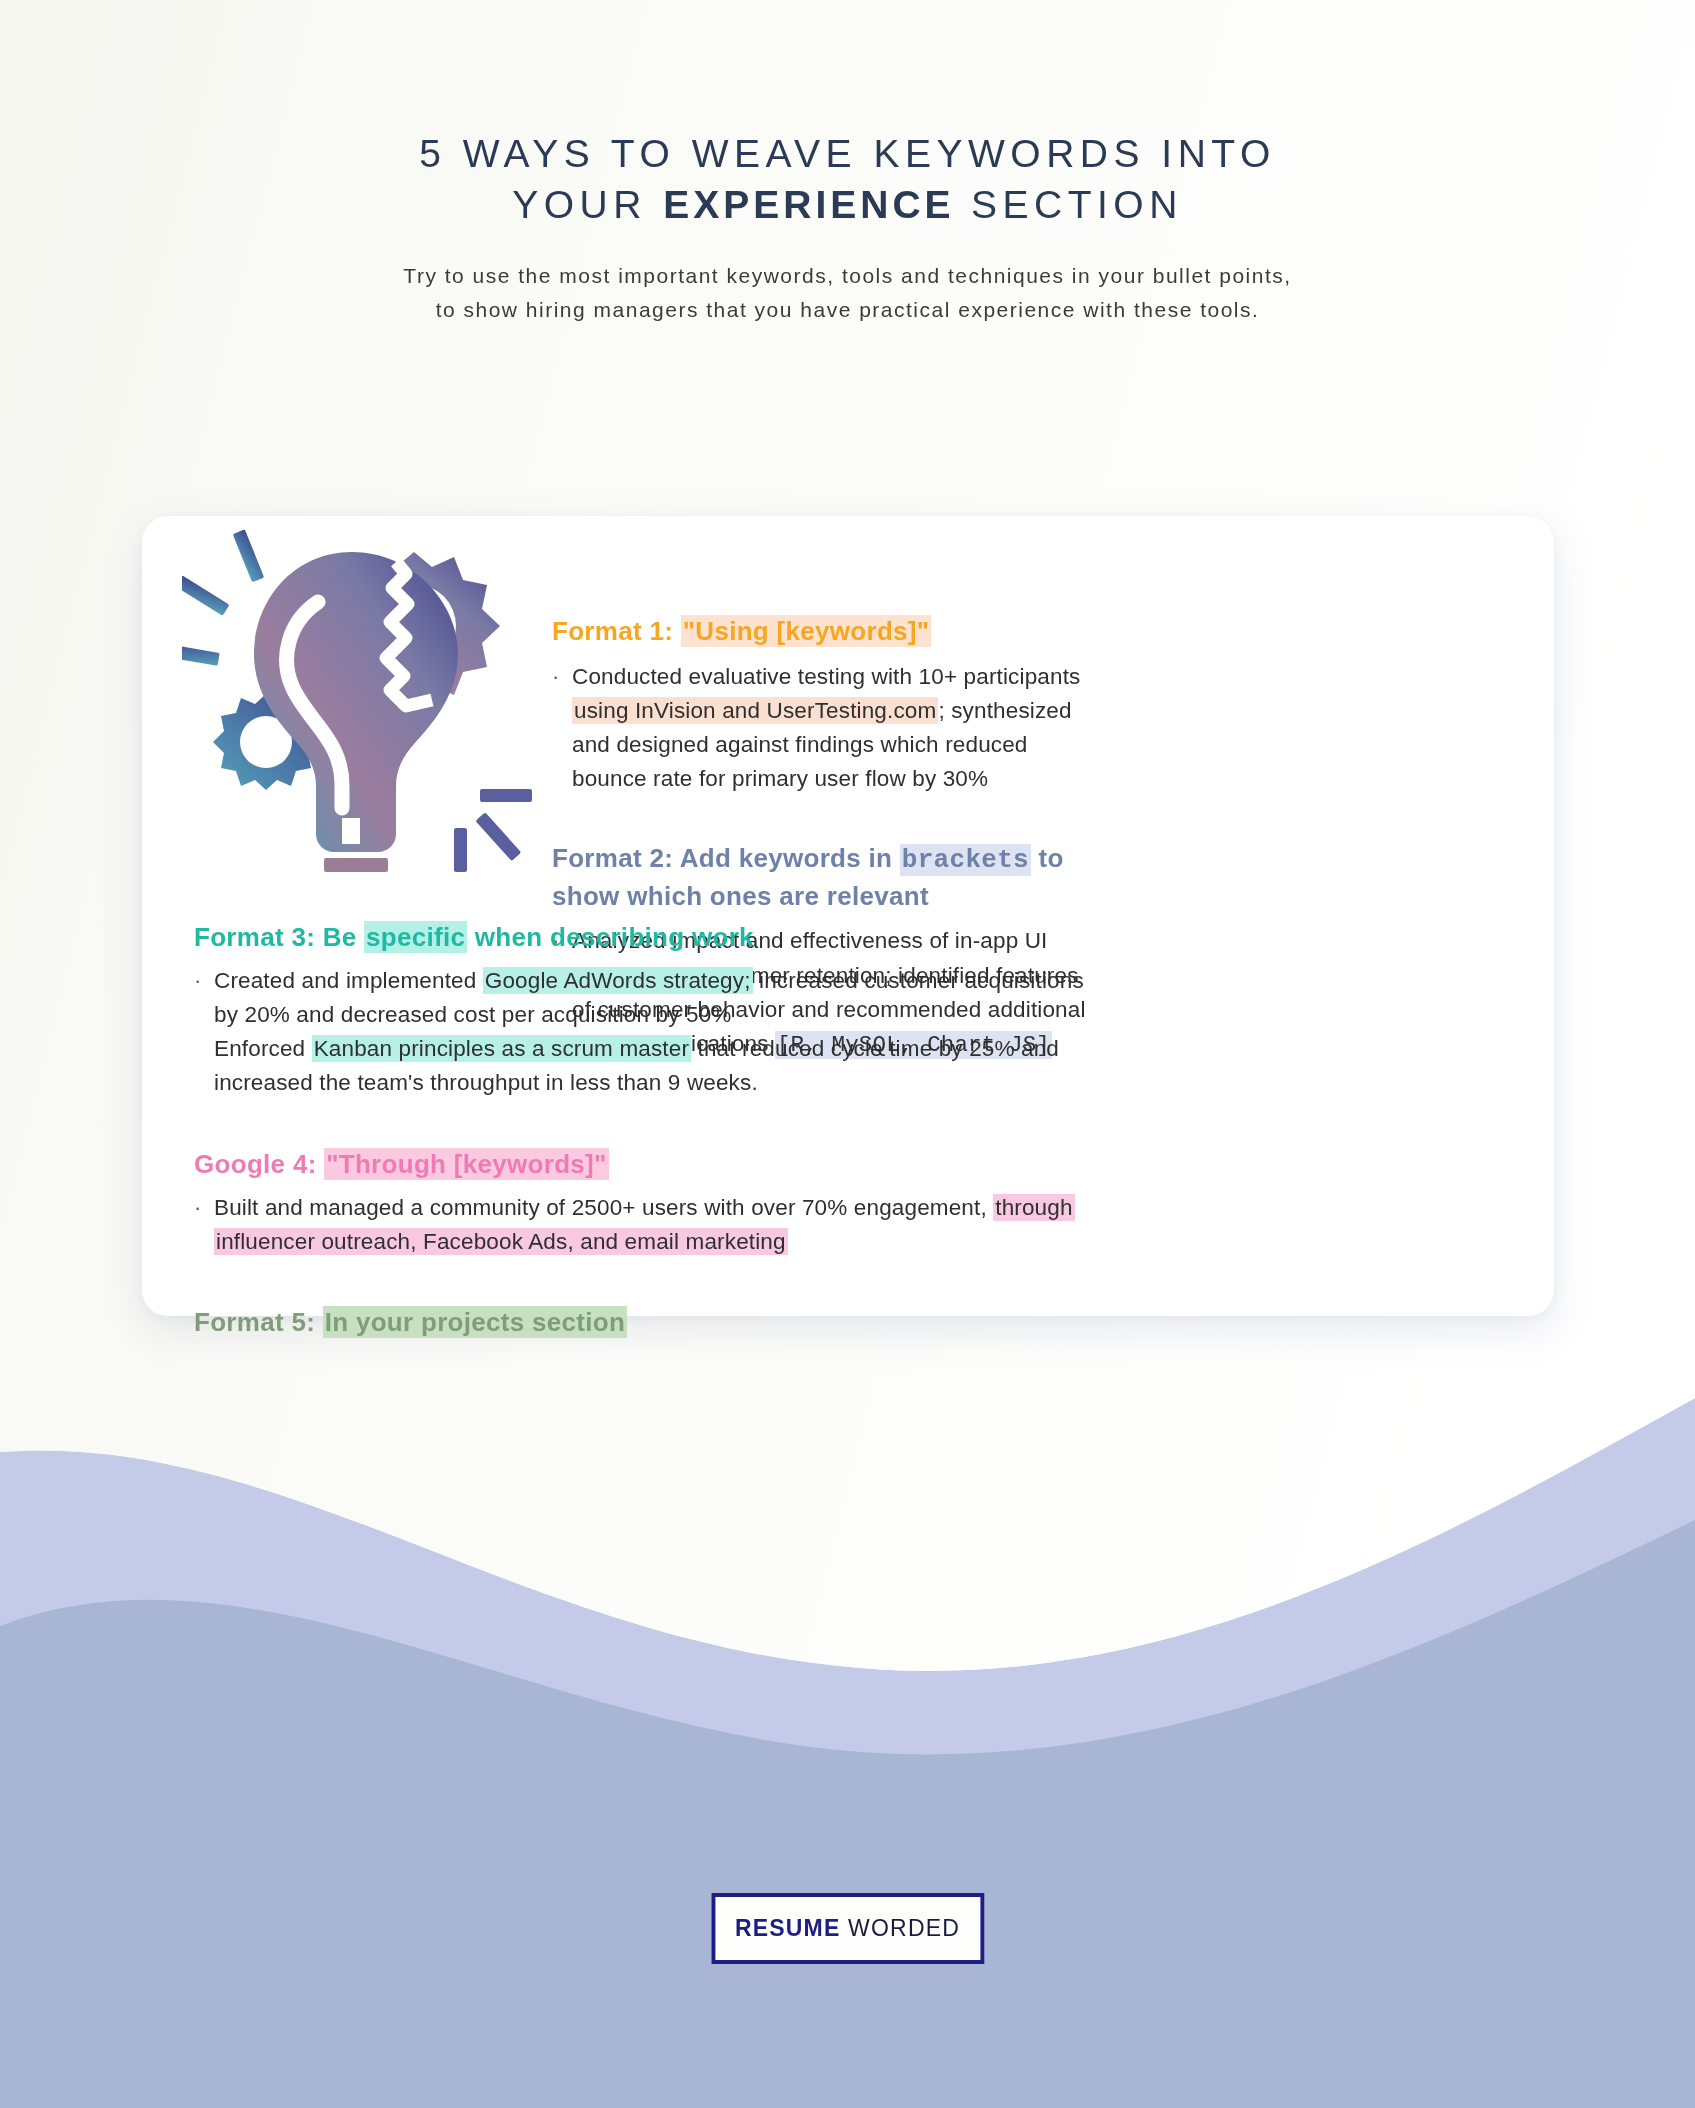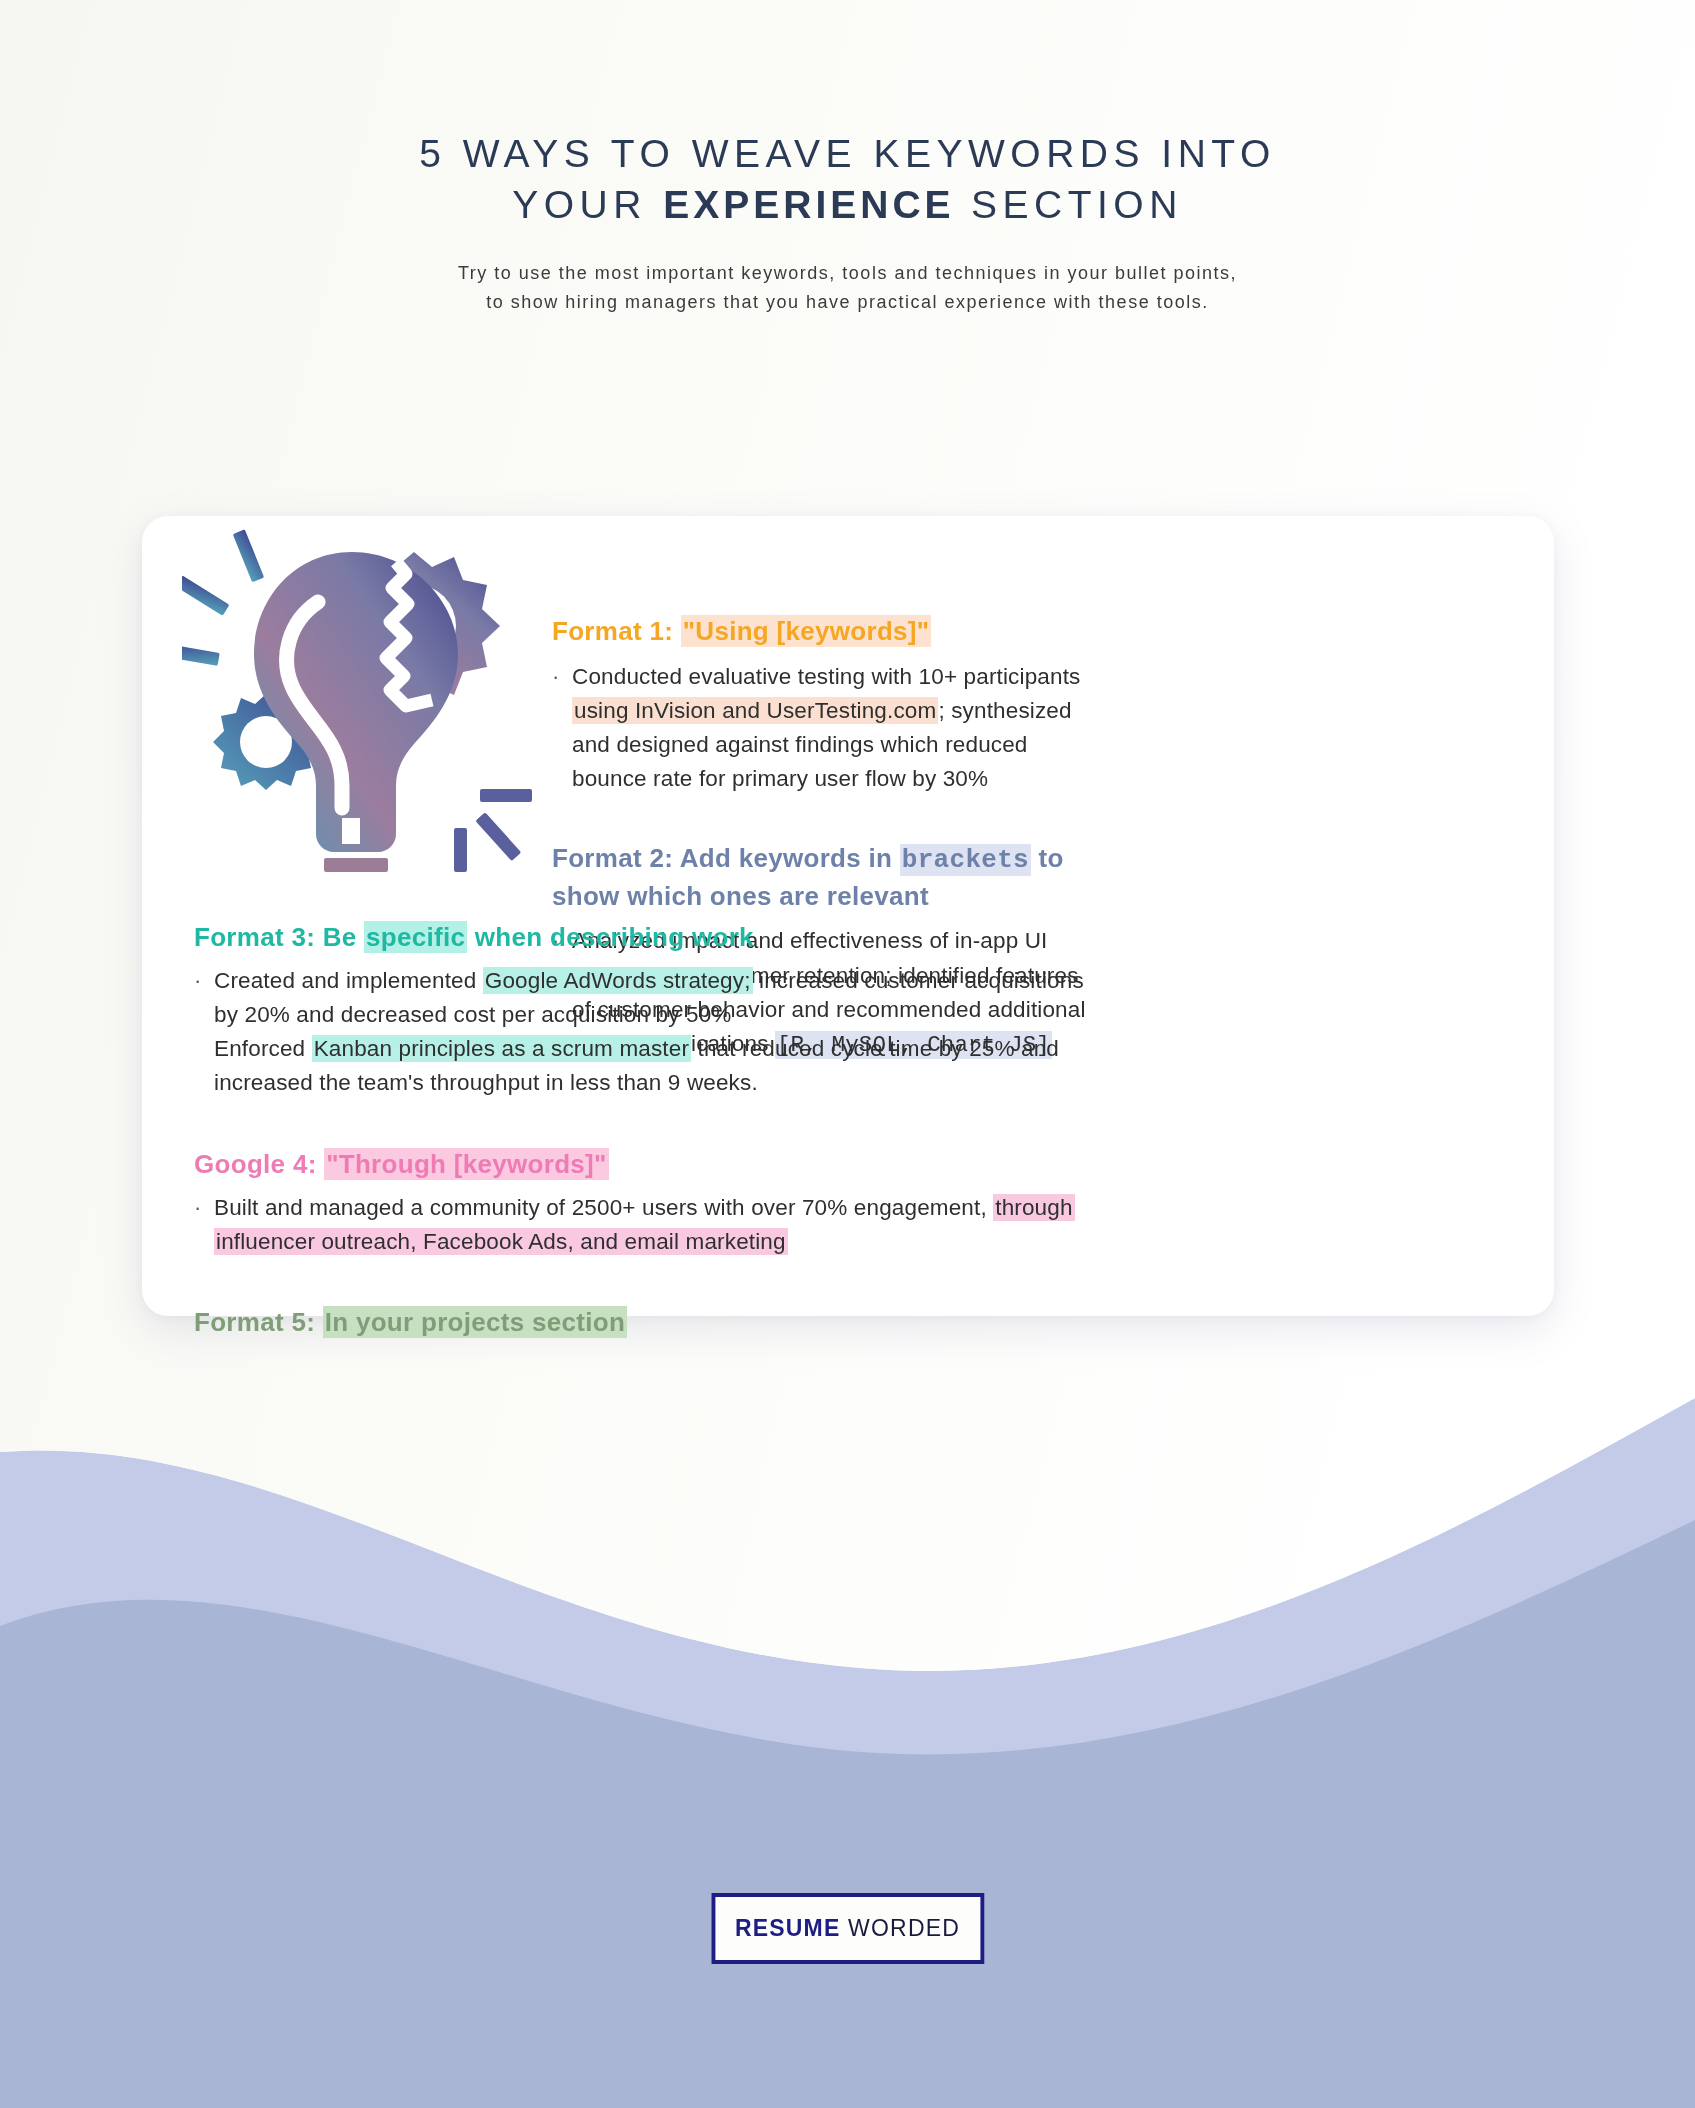--- a/index.html
+++ b/index.html
@@ -33,21 +33,21 @@
     letter-spacing: 5.5px;
     color: #2b3a55;
     font-weight: 400;
     line-height: 1.32;
     white-space: nowrap;
   }
   .title-line .bold { font-weight: 700; letter-spacing: 4px; }
 
   .subtitle {
     margin-top: 28px;
-    font-size: 18px;
+    font-size: 21px;
     letter-spacing: 1.5px;
     color: #3b3b3b;
     line-height: 1.62;
     font-weight: 400;
   }
   .subtitle div { white-space: nowrap; }
 
   
   .card {
     position: absolute;

